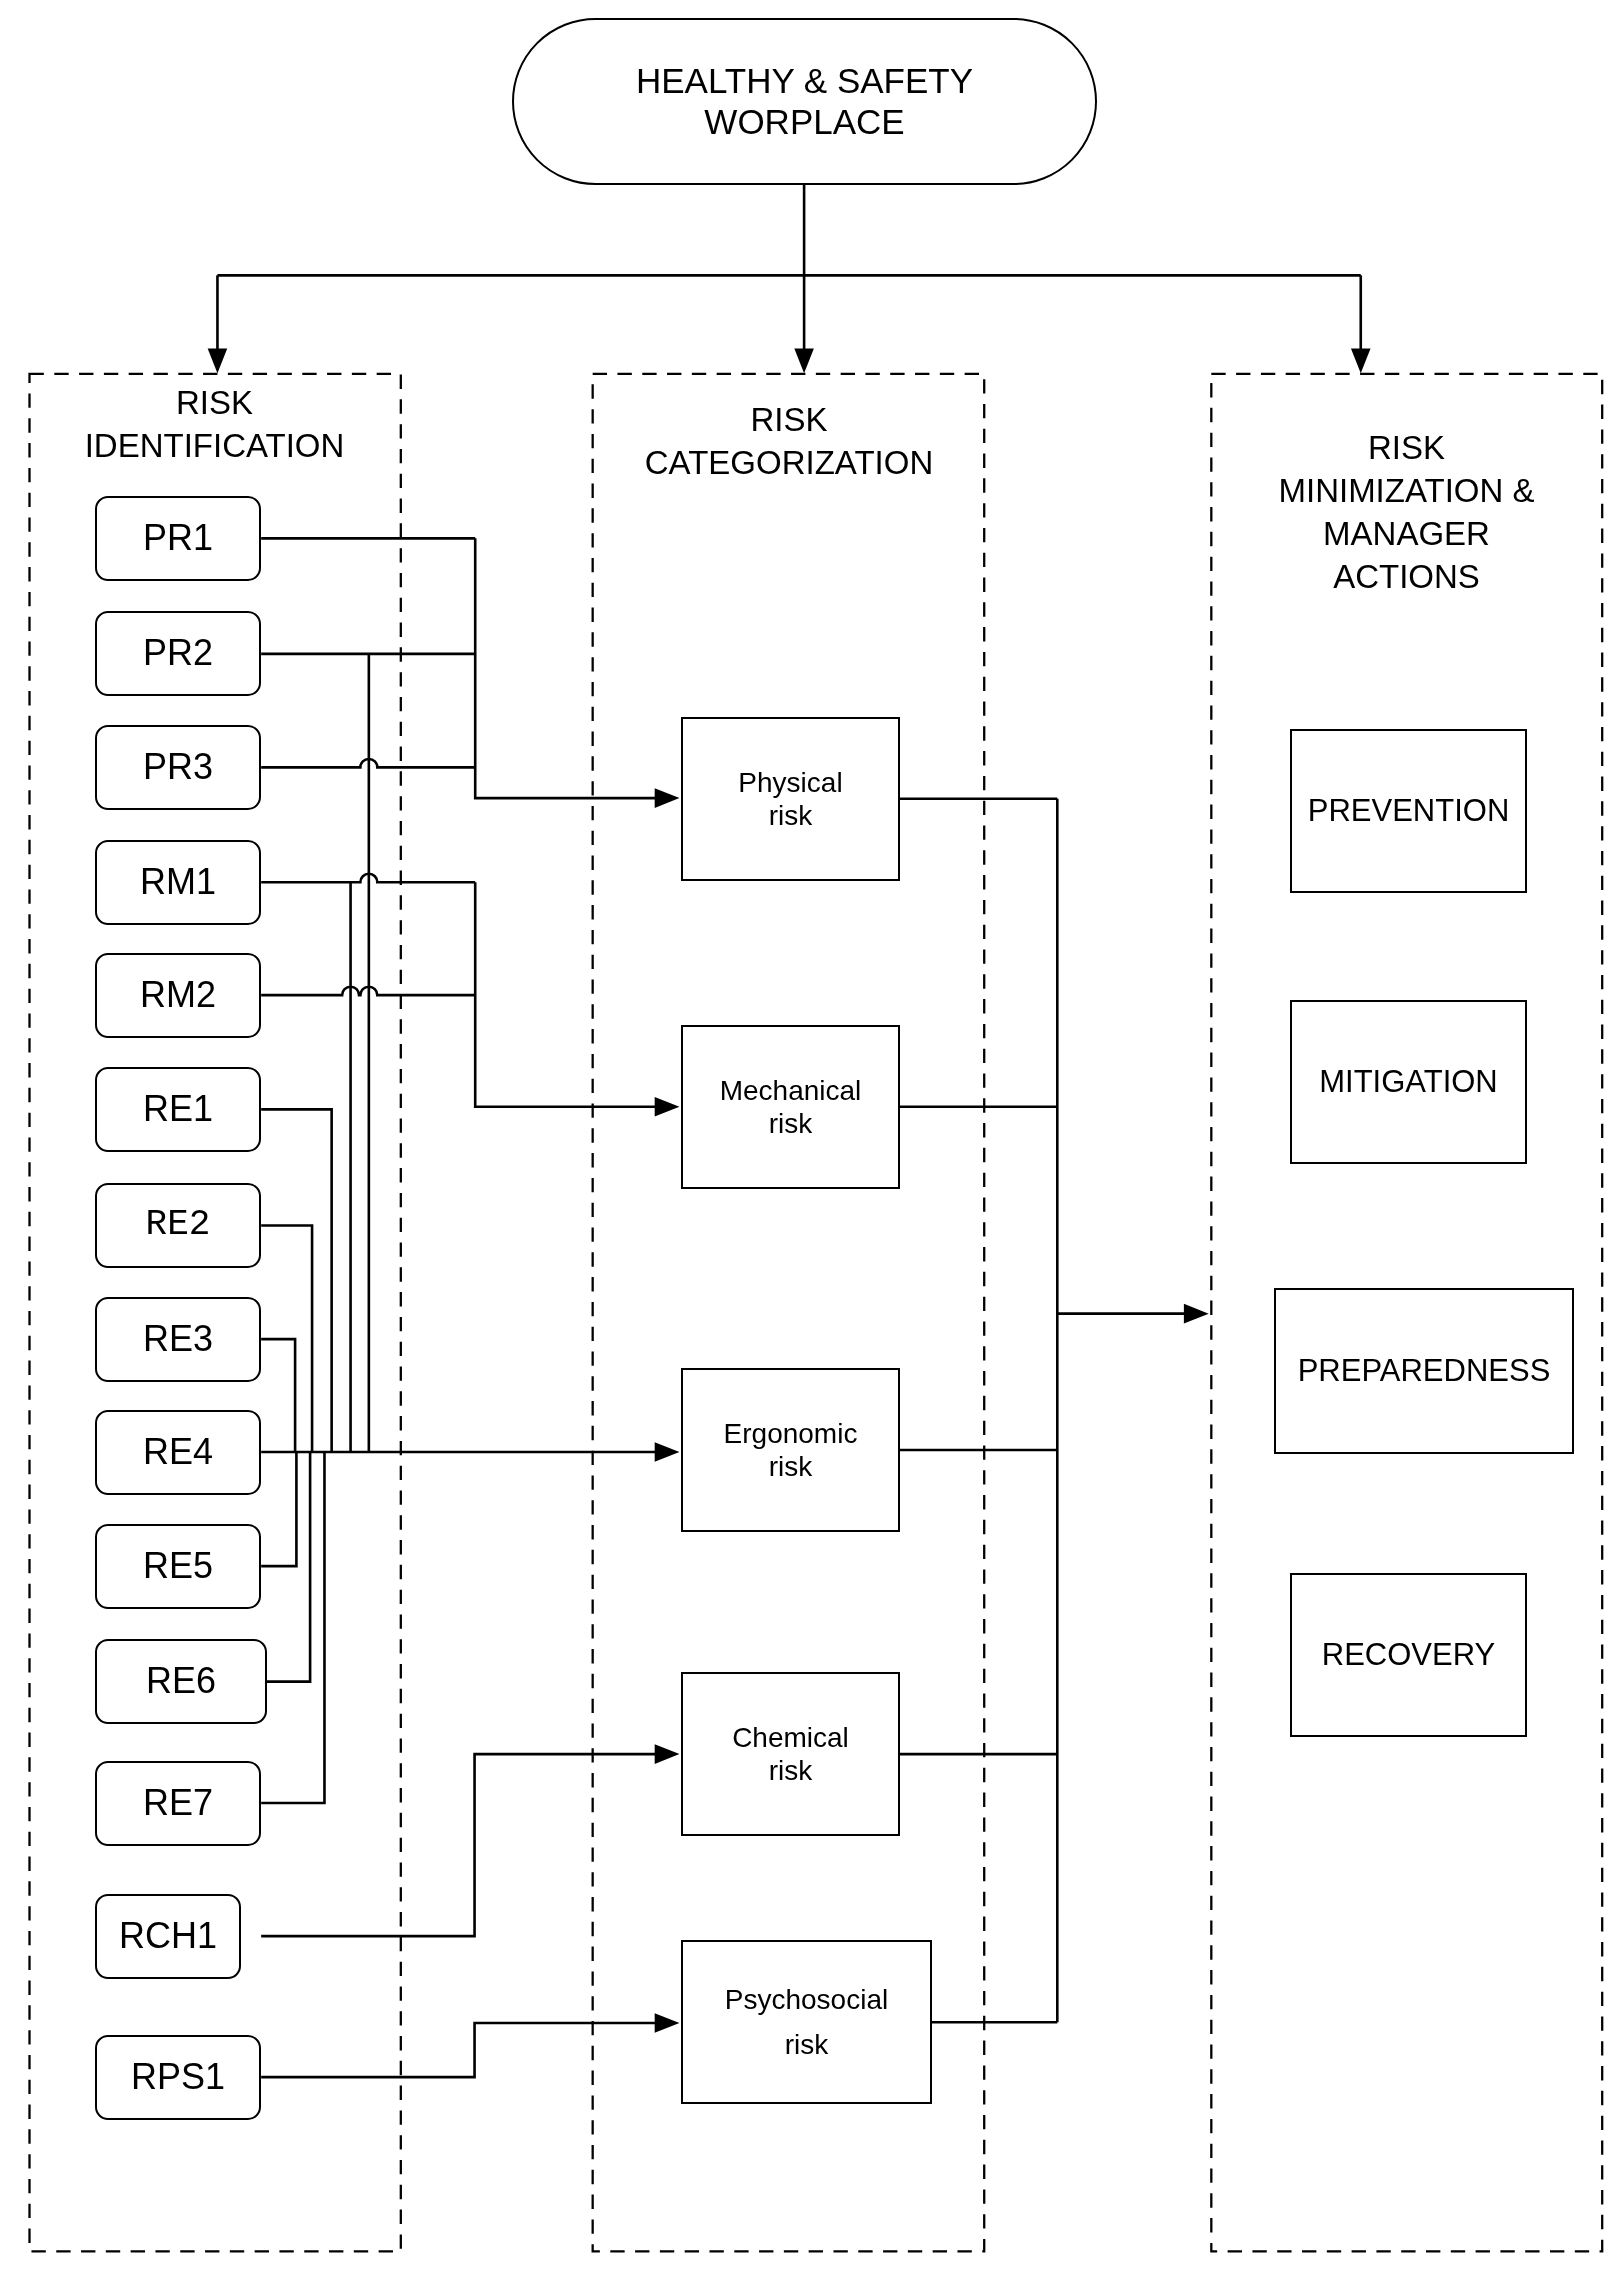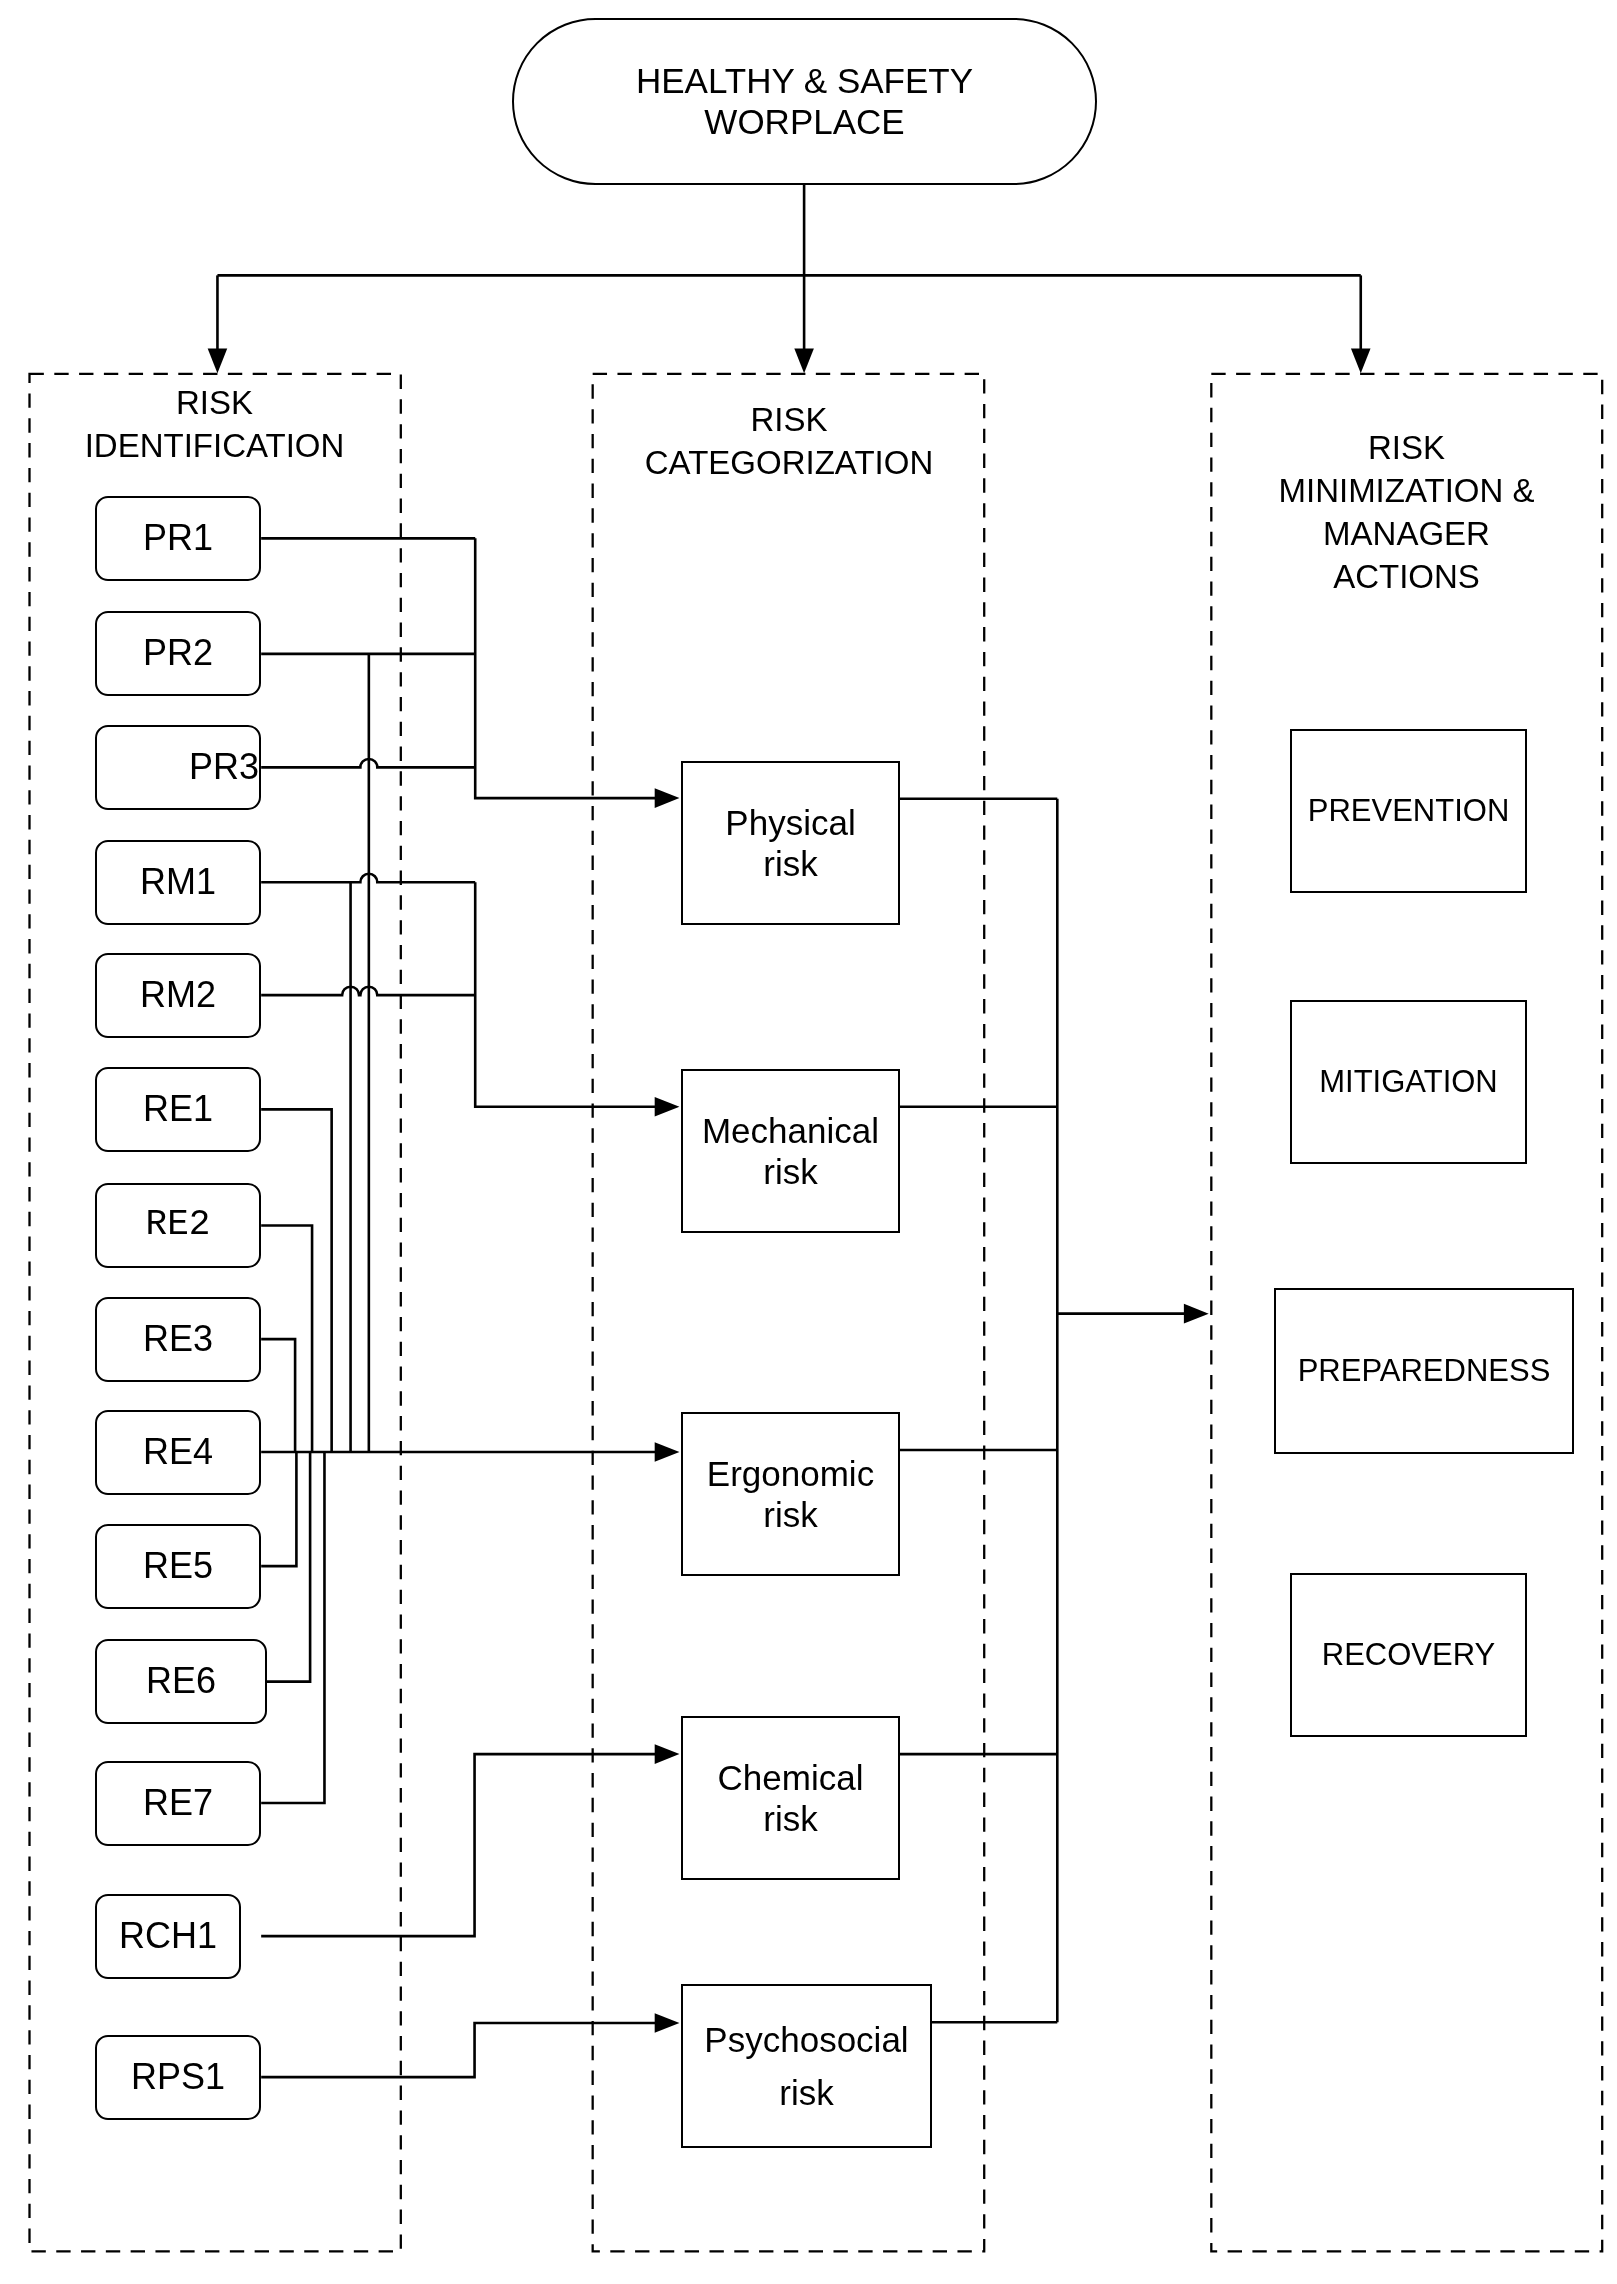--- a/index.html
+++ b/index.html
@@ -21,21 +21,21 @@
     align-items:center;justify-content:center;
     text-align:center;
     z-index:2;
     line-height:1.18;
   }
   .start-node{
     border-radius:86px;
     font-size:35px;
   }
   .left-node{font-size:36px;border-radius:13px;}
-  .mid-node{font-size:35px;margin-top:44px;}
+  .mid-node{font-size:28px;}
   .right-node{font-size:31px;letter-spacing:0px;}
   .col-title{
     position:absolute;
     text-align:center;
     font-size:33px;
     line-height:1.3;
     z-index:1;
   }
 </style>
 </head>
@@ -122,21 +122,21 @@
     <div>MANAGER</div>
     <div>ACTIONS</div>
   </div>
 
   <div class="node left-node" style="left:95px;top:496px;width:166px;height:85px;">
       <span>PR1</span>
     </div>
   <div class="node left-node" style="left:95px;top:611px;width:166px;height:85px;">
       <span>PR2</span>
     </div>
-  <div class="node left-node" style="left:95px;top:725px;width:166px;height:85px;align-items:flex-end;">
+  <div class="node left-node" style="left:95px;top:725px;width:166px;height:85px;">
       <span>PR3</span>
     </div>
   <div class="node left-node" style="left:95px;top:840px;width:166px;height:85px;">
       <span>RM1</span>
     </div>
   <div class="node left-node" style="left:95px;top:953px;width:166px;height:85px;">
       <span>RM2</span>
     </div>
   <div class="node left-node" style="left:95px;top:1067px;width:166px;height:85px;">
       <span>RE1</span>

